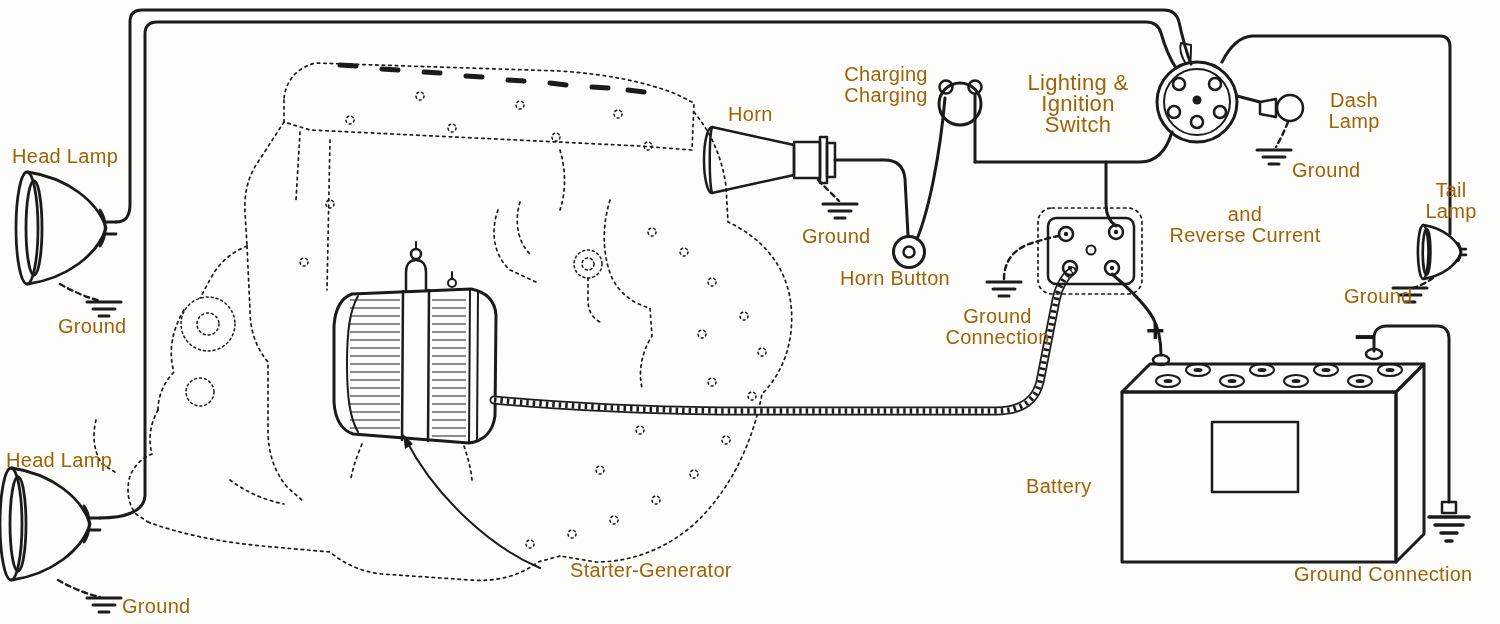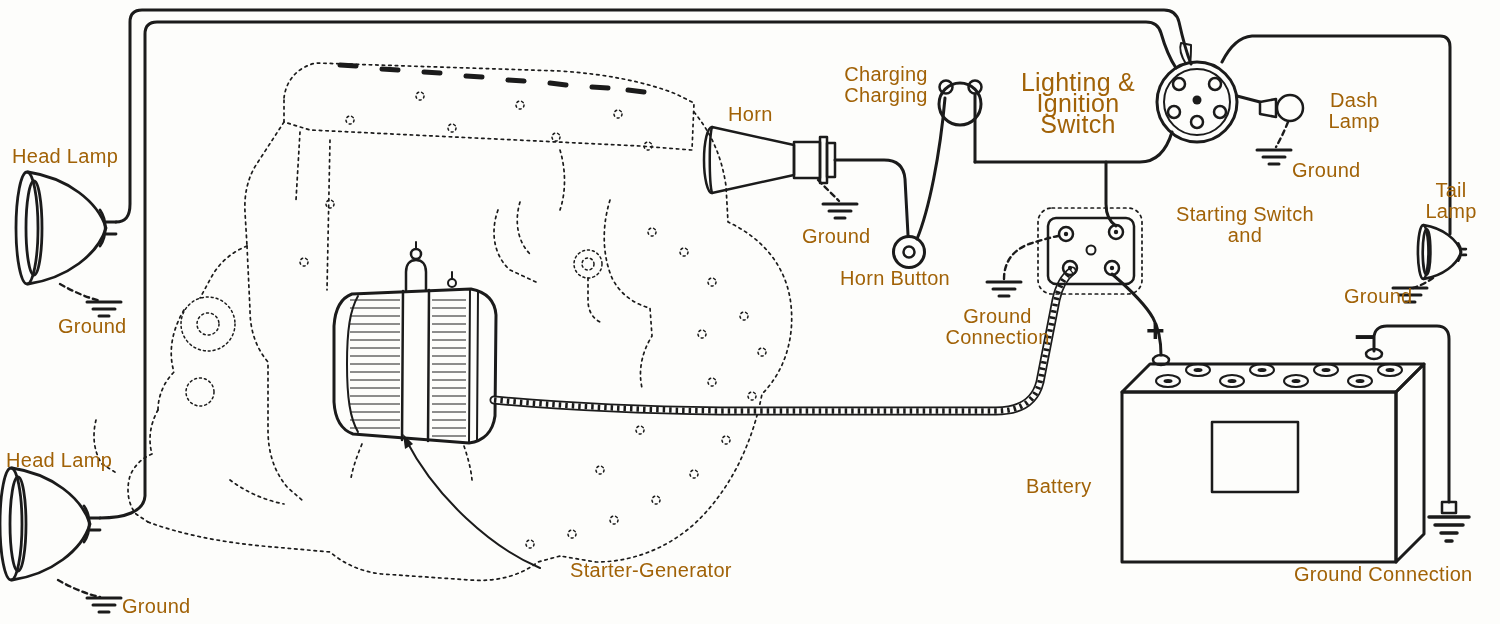--- a/index.html
+++ b/index.html
@@ -286,40 +286,40 @@
 
 <div class="lbl" style="left:728px;top:104px;">Horn</div>
 <div class="lbl" style="left:802px;top:226px;">Ground</div>
 <div class="lbl" style="left:840px;top:268px;">Horn Button</div>
 
 <div class="lbl center" style="left:830px;top:64px;width:112px;">
   <div>Charging</div>
   <div>Charging</div>
 </div>
 
-<div class="lbl center" style="left:992px;top:72px;width:172px;font-size:25px;">
+<div class="lbl center" style="left:992px;top:72px;width:172px;font-size:22px;">
   <div>Lighting &amp; Ignition</div>
   <div>Switch</div>
 </div>
 
 <div class="lbl center" style="left:1322px;top:90px;width:64px;">
   <div>Dash</div>
   <div>Lamp</div>
 </div>
 <div class="lbl" style="left:1292px;top:160px;">Ground</div>
 
 <div class="lbl center" style="left:1420px;top:180px;width:62px;">
   <div>Tail</div>
   <div>Lamp</div>
 </div>
 <div class="lbl" style="left:1344px;top:286px;">Ground</div>
 
 <div class="lbl center" style="left:1152px;top:204px;width:186px;">
-  <div>Starting Switch</div>
   <div>and</div>
+  <div>Reverse Current</div>
 </div>
 
 <div class="lbl center" style="left:940px;top:306px;width:115px;">
   <div>Ground</div>
   <div>Connection</div>
 </div>
 
 <div class="lbl big" style="left:1026px;top:476px;">Battery</div>
 <div class="sign" style="left:1146px;top:312px;font-size:32px;">+</div>
 <div class="sign" style="left:1354px;top:316px;font-size:36px;">−</div>

